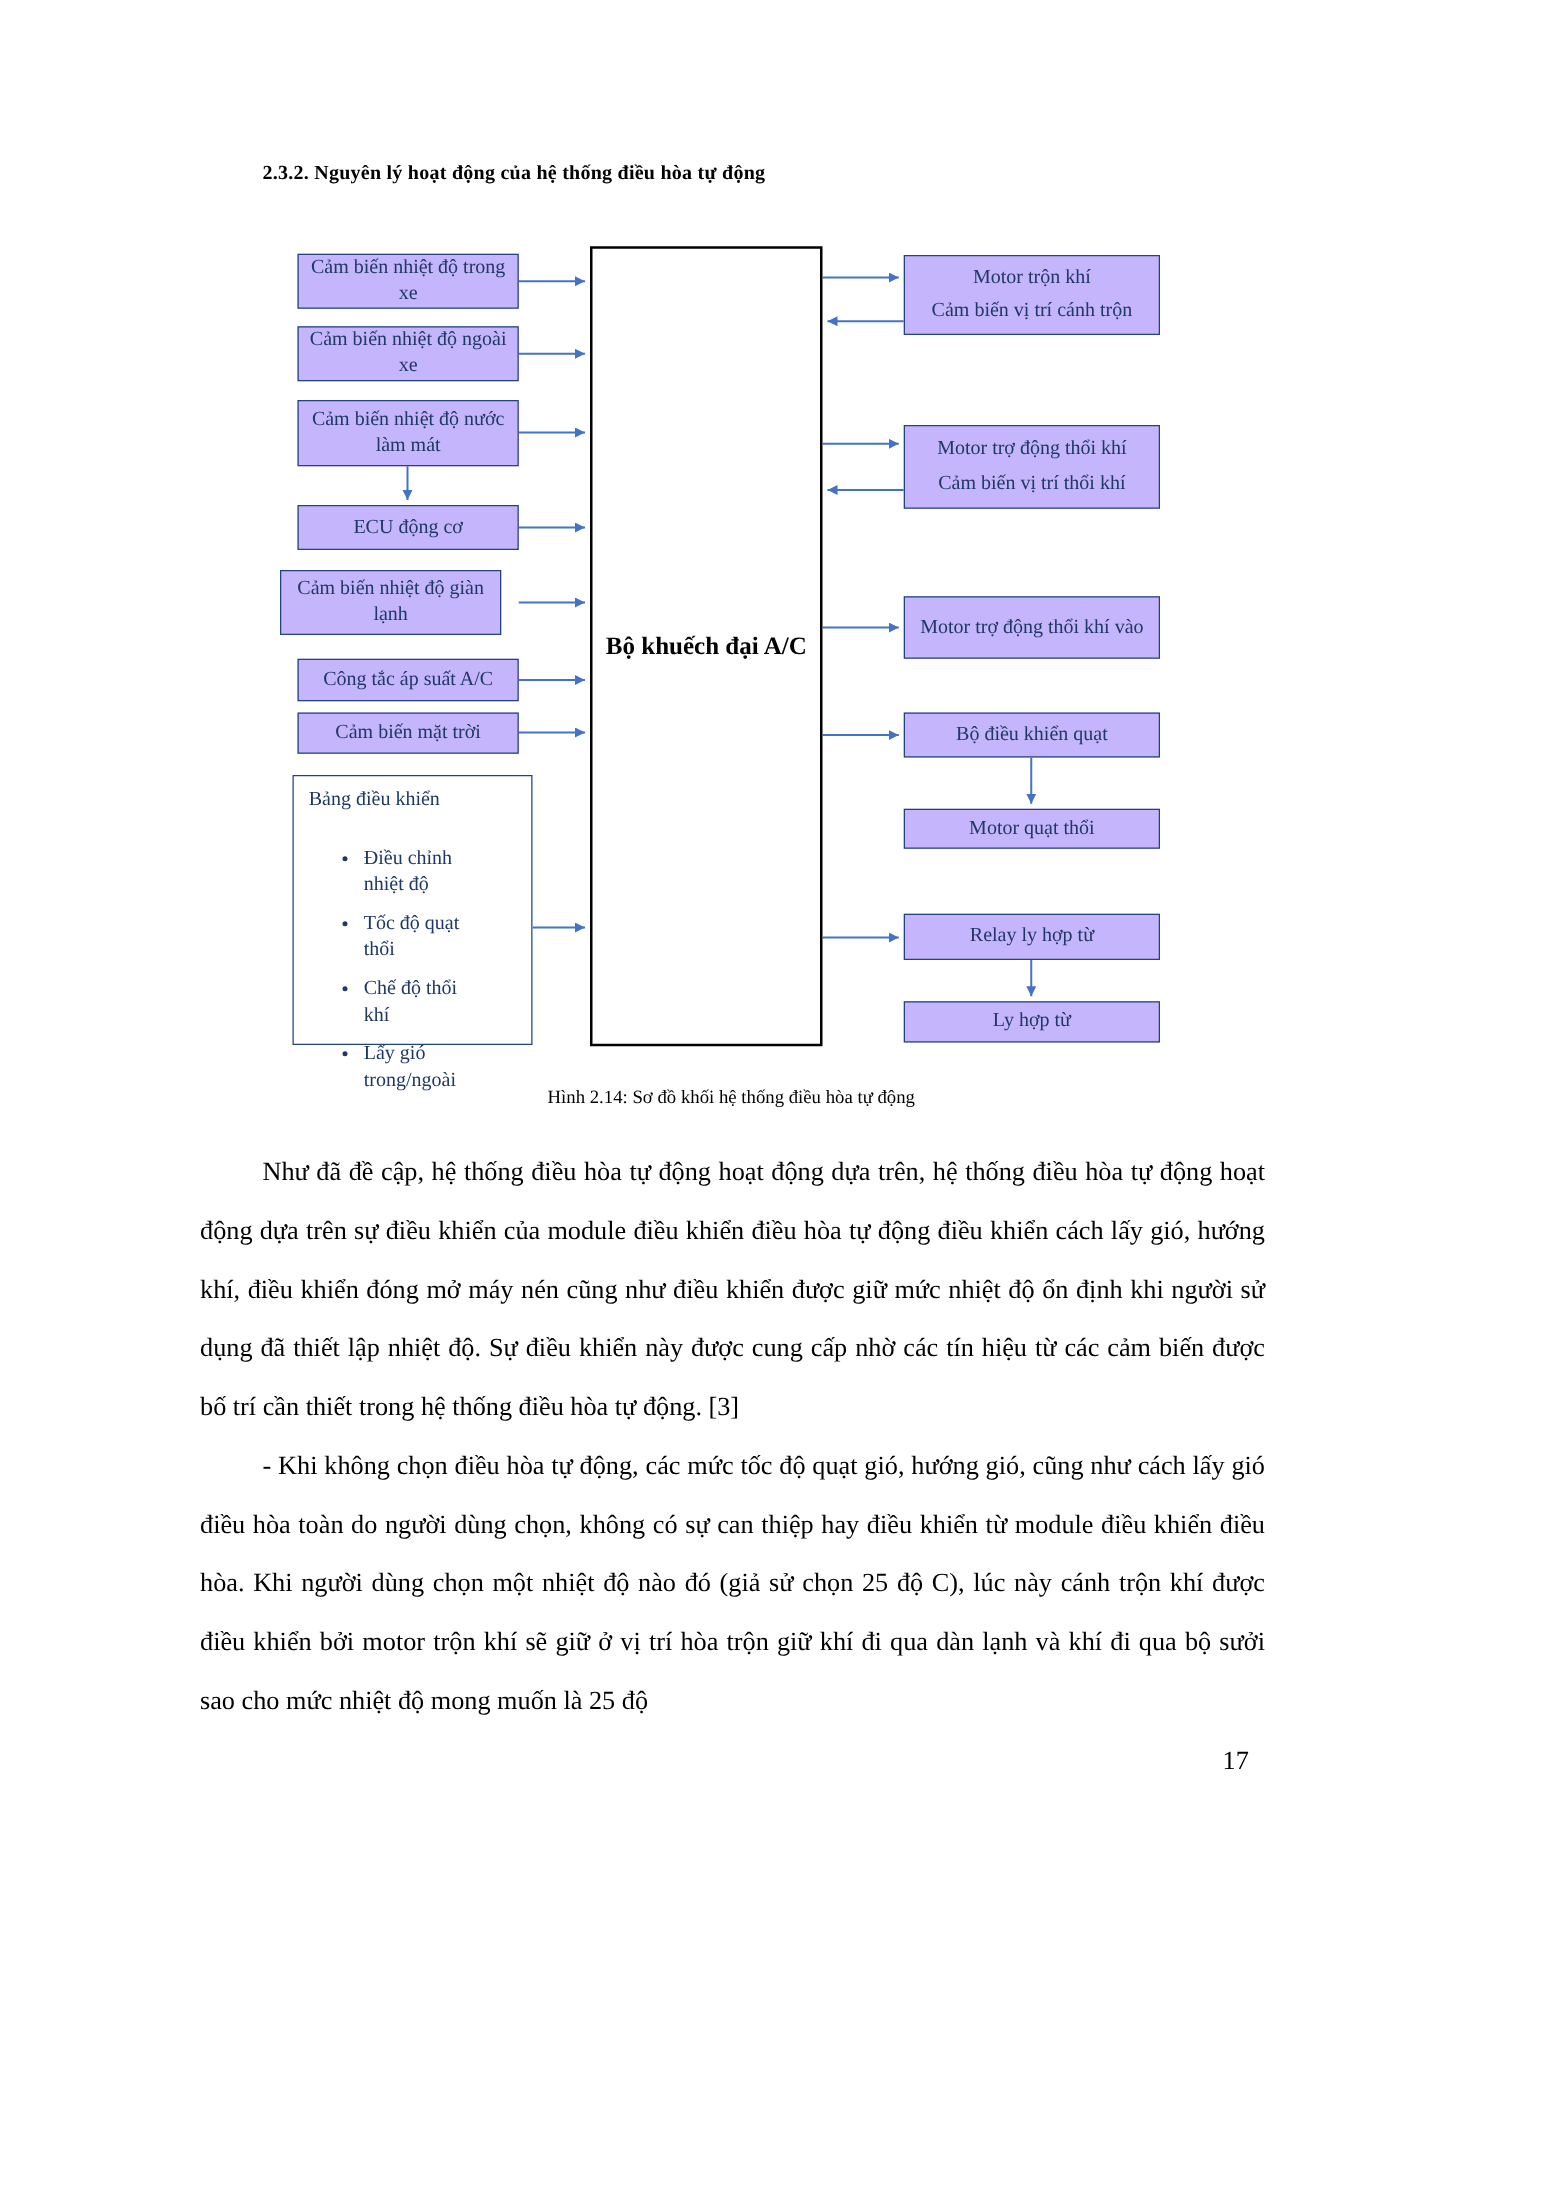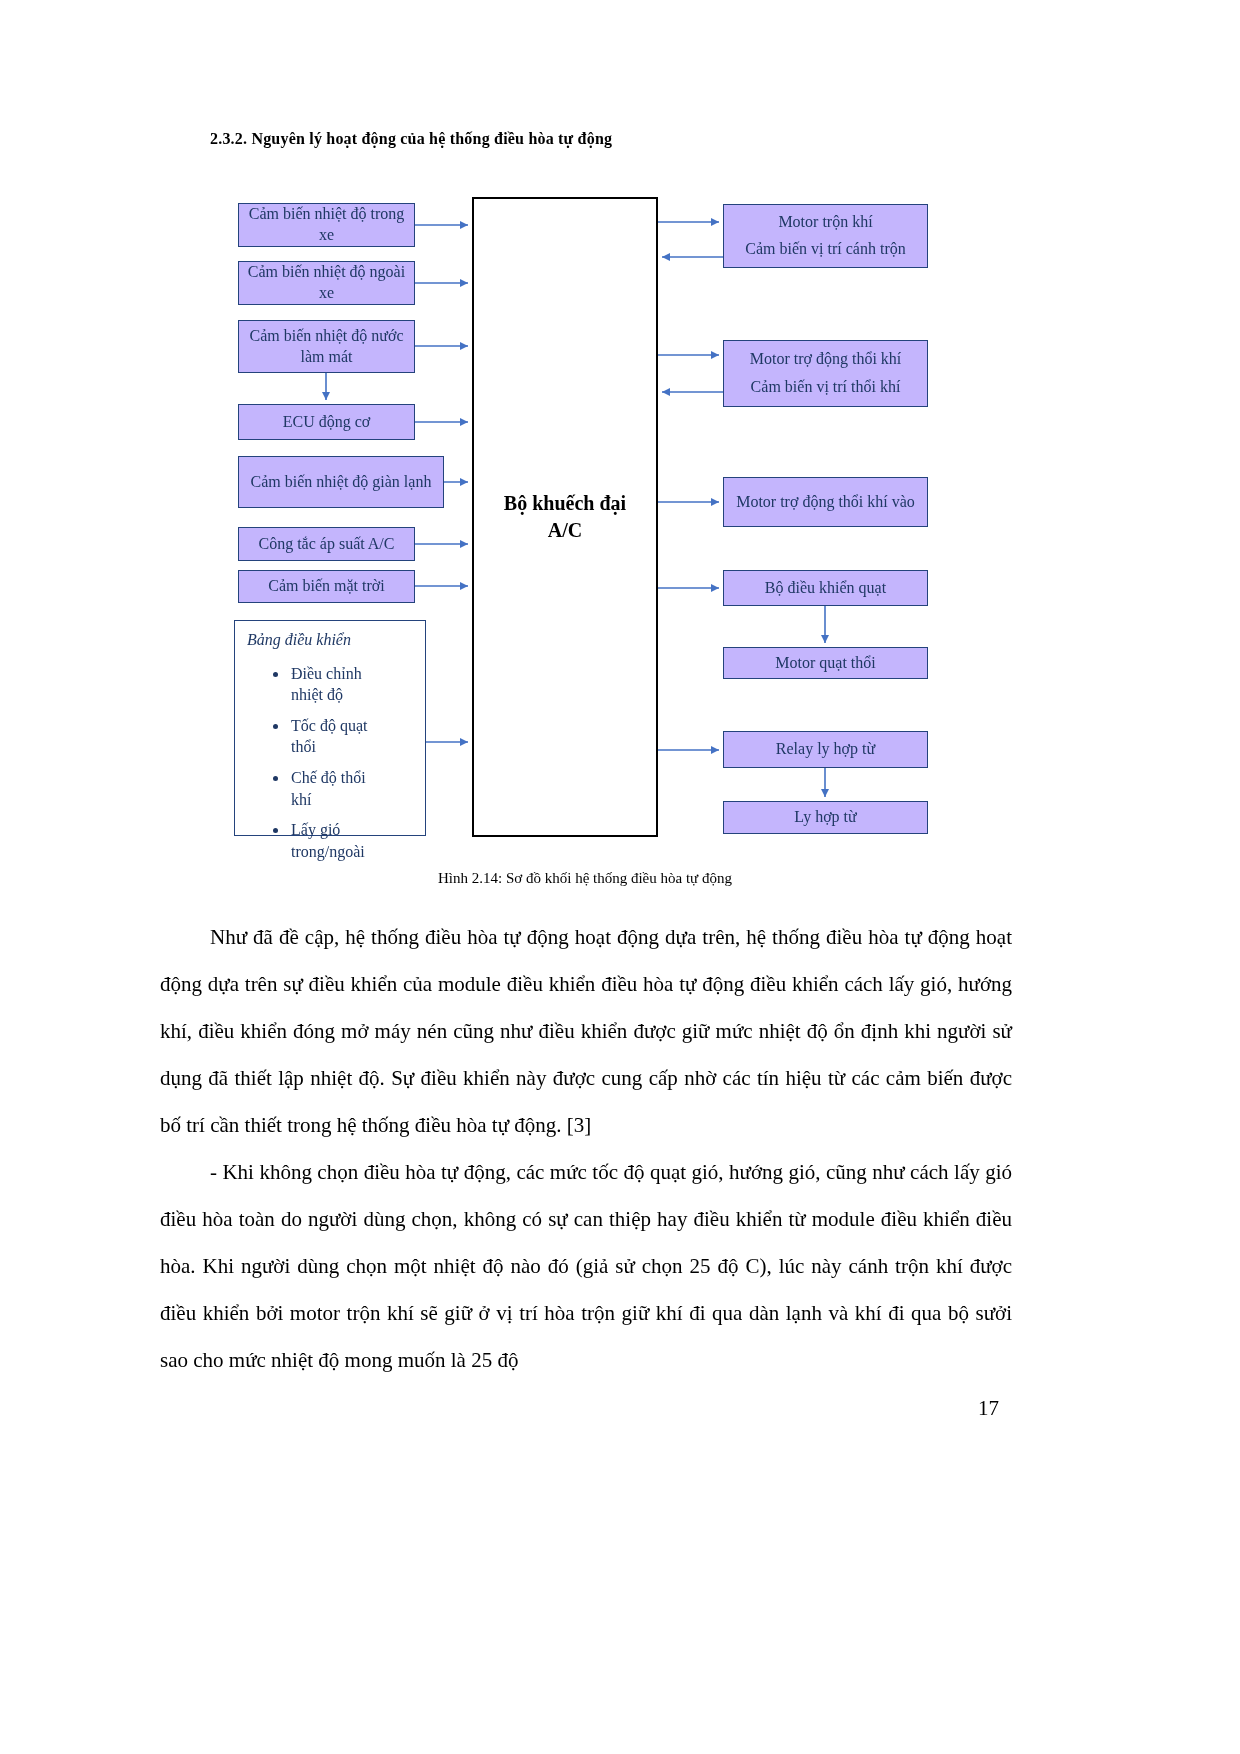--- a/index.html
+++ b/index.html
@@ -17,27 +17,27 @@
   .svg-arrows { position:absolute; left:0; top:0; width:850px; height:650px; pointer-events:none; }
   .dbox {
     position:absolute; border:1px solid #24437c; color:#1f3864; background:#c4b5fd;
     font-size:16px; line-height:1.3; text-align:center; padding:2px 6px;
     display:flex; flex-direction:column; align-items:center; justify-content:center;
   }
   .dbox.spread { justify-content:space-evenly; }
   .center-box {
     position:absolute; border:2px solid #000000; background:#ffffff; color:#000000;
     font-size:20px; font-weight:bold; text-align:left;
-    display:flex; flex-direction:column; align-items:center; justify-content:center; gap:4px;
+    display:flex; flex-direction:row; align-items:center; justify-content:center; gap:4px;
   }
   .panel {
     position:absolute; border:1px solid #24437c; color:#1f3864; background:#ffffff;
     font-size:16px; line-height:1.35; padding:8px 8px 8px 12px; text-align:left;
   }
-  .panel-title { display:block; margin-bottom:12px;font-style:italic; }
+  .panel-title { display:block; margin-bottom:25px; }
   .panel ul { list-style:disc; margin:0 0 0 42px; padding:0; display:flex; flex-direction:column; gap:9px; }
   .panel li { padding-left:2px; max-width:100px; }
   
   .caption {
     position:absolute; left:160px; top:870px; width:850px;
     text-align:center; font-size:15px;
   }
   .bodytext {
     position:absolute; left:160px; top:914px; width:852px;
     font-size:21px; line-height:47px; text-align:justify;
@@ -87,21 +87,21 @@
   </div>
   <div class="dbox" style="left:78px;top:66px;width:177px;height:44px">
     <span>Cảm biến nhiệt độ ngoài xe</span>
   </div>
   <div class="dbox" style="left:78px;top:125px;width:177px;height:53px">
     <span>Cảm biến nhiệt độ nước làm mát</span>
   </div>
   <div class="dbox" style="left:78px;top:209px;width:177px;height:36px">
     <span>ECU động cơ</span>
   </div>
-  <div class="dbox" style="left:78px;top:261px;width:206px;height:52px">
+  <div class="dbox" style="left:64px;top:261px;width:177px;height:52px">
     <span>Cảm biến nhiệt độ giàn lạnh</span>
   </div>
   <div class="dbox" style="left:78px;top:332px;width:177px;height:34px">
     <span>Công tắc áp suất A/C</span>
   </div>
   <div class="dbox" style="left:78px;top:375px;width:177px;height:33px">
     <span>Cảm biến mặt trời</span>
   </div>
 
   <div class="panel" style="left:74px;top:425px;width:192px;height:216px">

